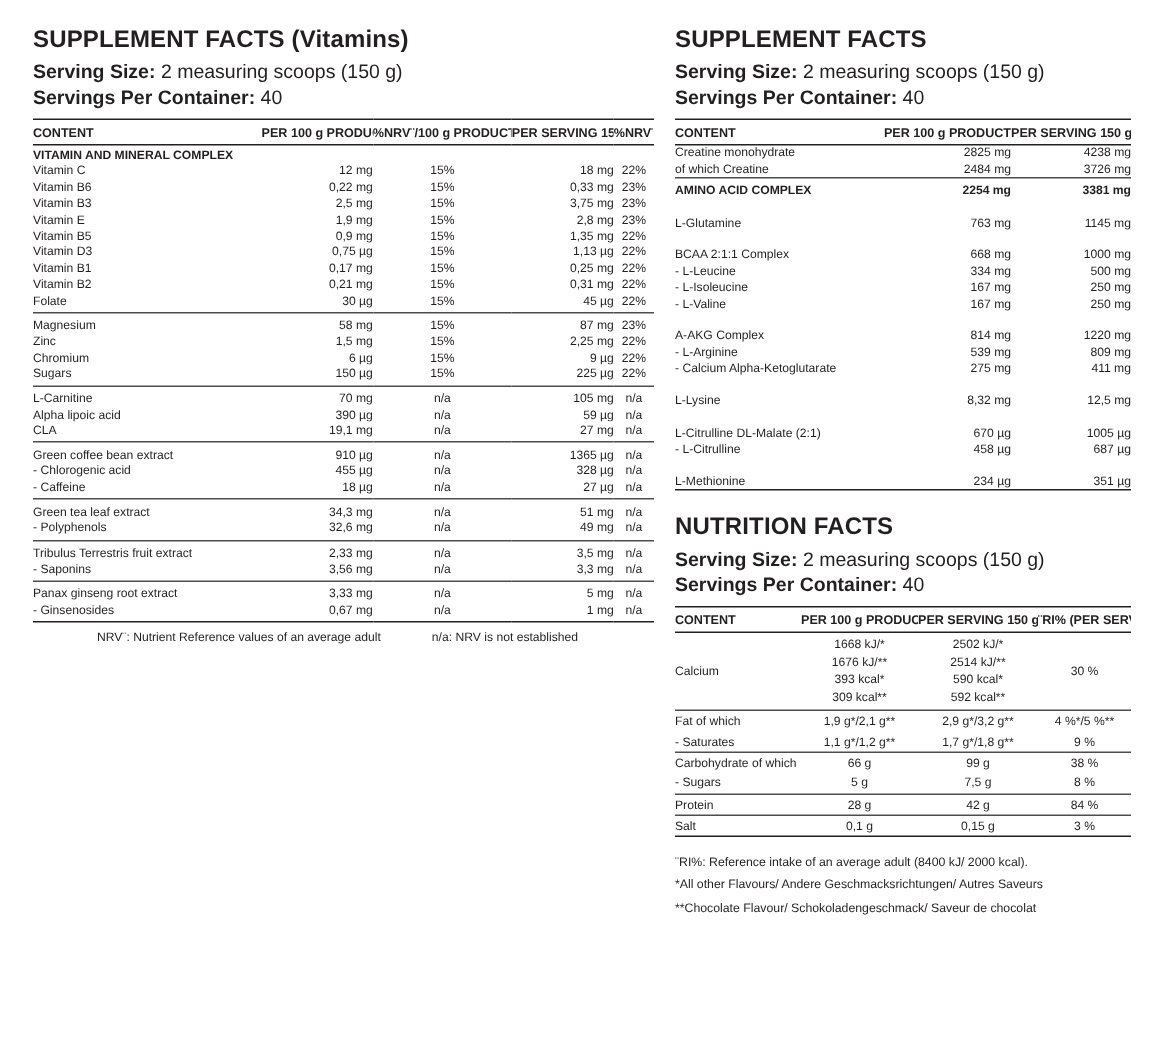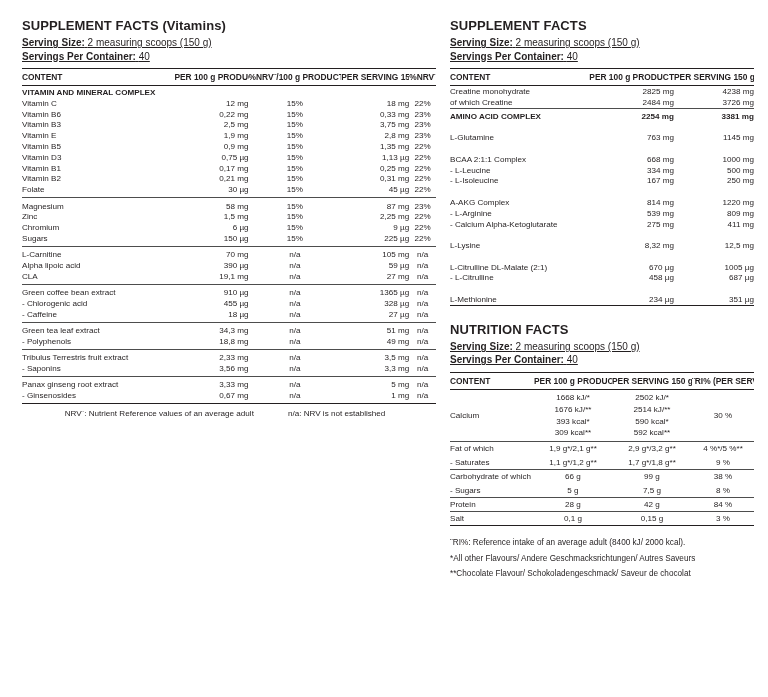--- a/index.html
+++ b/index.html
@@ -27,32 +27,31 @@
     box-sizing: border-box;
   }
   .col-right {
     width: 332px;
     padding: 18px 14px 0 14px;
     box-sizing: border-box;
   }
 
   
   .panel-title {
-    font-size: 13px;
+    font-size: 16px;
     font-weight: bold;
     letter-spacing: .1px;
     margin: 0 0 4px 0;
     color: #231f20;
   }
   .serving-line {
-    font-size: 10px;
+    font-size: 13px;
     margin: 0 0 1px 0;
     color: #231f20;
     line-height: 1.25;
-    text-decoration: underline;
   }
   .serving-line b { font-weight: bold; }
   .serving-line span { font-weight: normal; }
 
   
   table {
     border-collapse: collapse;
     width: 100%;
     table-layout: fixed;
   }
@@ -294,21 +293,21 @@
           </tr>
           <tr class="grp-top">
             <td class="lbl">Green tea leaf extract</td>
             <td class="num">34,3 mg</td>
             <td class="ctr">n/a</td>
             <td class="num">51 mg</td>
             <td class="ctr">n/a</td>
           </tr>
           <tr class="grp-end">
             <td class="lbl">- Polyphenols</td>
-            <td class="num">18,8 mg</td>
+            <td class="num">32,6 mg</td>
             <td class="ctr">n/a</td>
             <td class="num">49 mg</td>
             <td class="ctr">n/a</td>
           </tr>
           <tr class="grp-top">
             <td class="lbl">Tribulus Terrestris fruit extract</td>
             <td class="num">2,33 mg</td>
             <td class="ctr">n/a</td>
             <td class="num">3,5 mg</td>
             <td class="ctr">n/a</td>
@@ -406,20 +405,25 @@
               <td class="num">668 mg</td>
               <td class="num">1000 mg</td>
             </tr>
             <tr>
               <td class="lbl">- L-Leucine</td>
               <td class="num">334 mg</td>
               <td class="num">500 mg</td>
             </tr>
             <tr>
               <td class="lbl">- L-Isoleucine</td>
+              <td class="num">167 mg</td>
+              <td class="num">250 mg</td>
+            </tr>
+            <tr>
+              <td class="lbl">- L-Valine</td>
               <td class="num">167 mg</td>
               <td class="num">250 mg</td>
             </tr>
             <tr>
               <td class="lbl">&nbsp;</td>
               <td class="num">&nbsp;</td>
               <td class="num">&nbsp;</td>
             </tr>
             <tr>
               <td class="lbl">A-AKG Complex</td>

